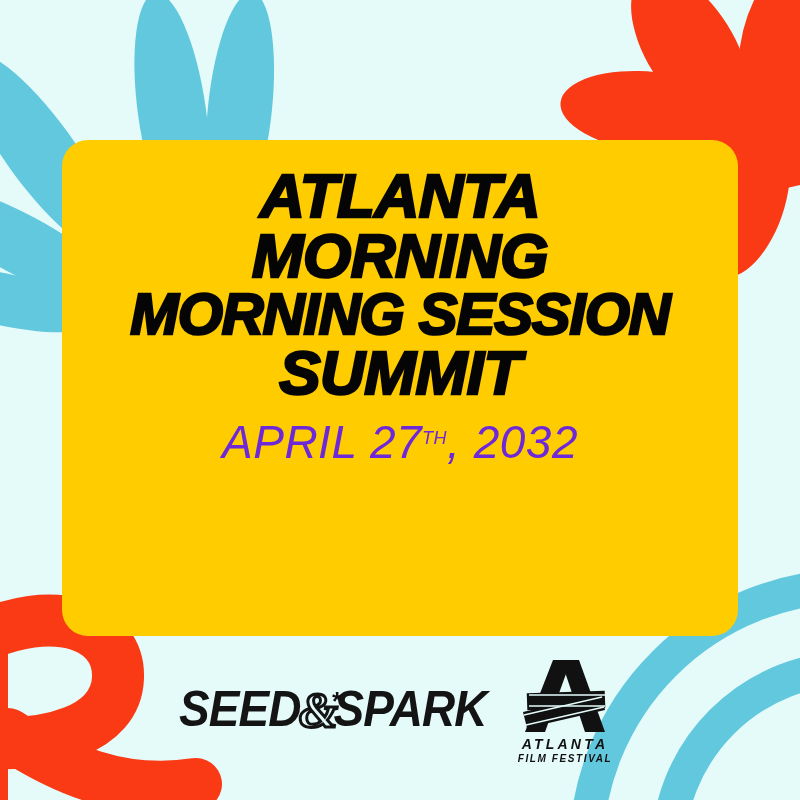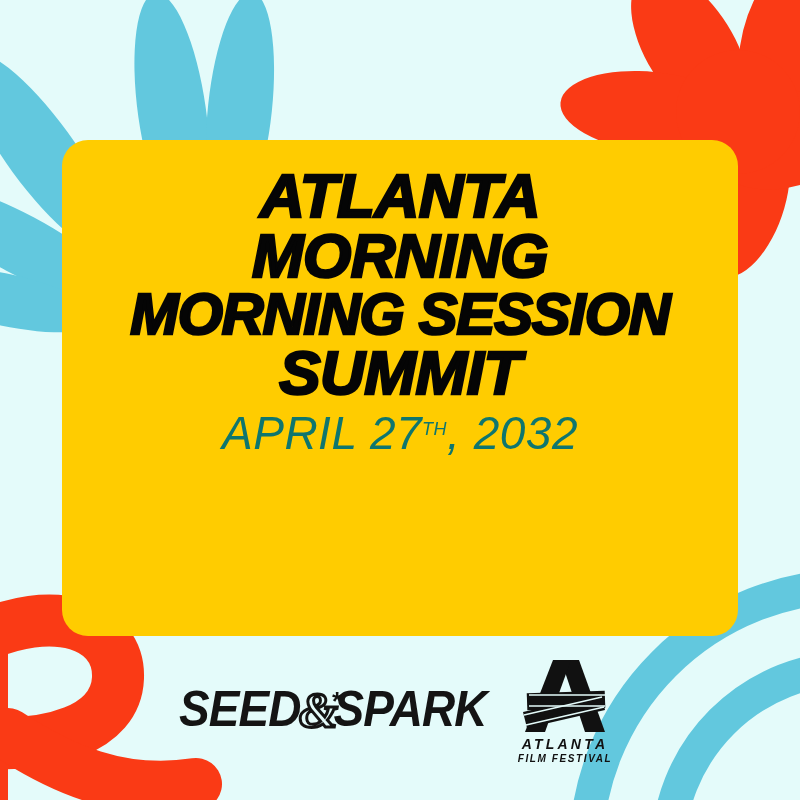--- a/index.html
+++ b/index.html
@@ -62,22 +62,22 @@
     -webkit-text-stroke: 2.6px #050505;
     white-space: nowrap;
   }
   .headline.l1 { font-size: 62px; }
   .headline.l2 { font-size: 62px; }
   .headline.l3 { font-size: 62px; }
   .headline.l4 { font-size: 62px; }
   .headline.l5 { font-size: 58px; letter-spacing: -1px; }
 
   #date-line {
-    margin-top: 7px;
-    color: #0f766e;
+    margin-top: 16px;
+    color: #6d28d9;
     font-family: "Liberation Sans", sans-serif;
     font-weight: normal;
     font-size: 46px;
     line-height: 1;
     letter-spacing: 0.5px;
     white-space: nowrap;
     display: flex;
     align-items: baseline;
     justify-content: center;
   }

